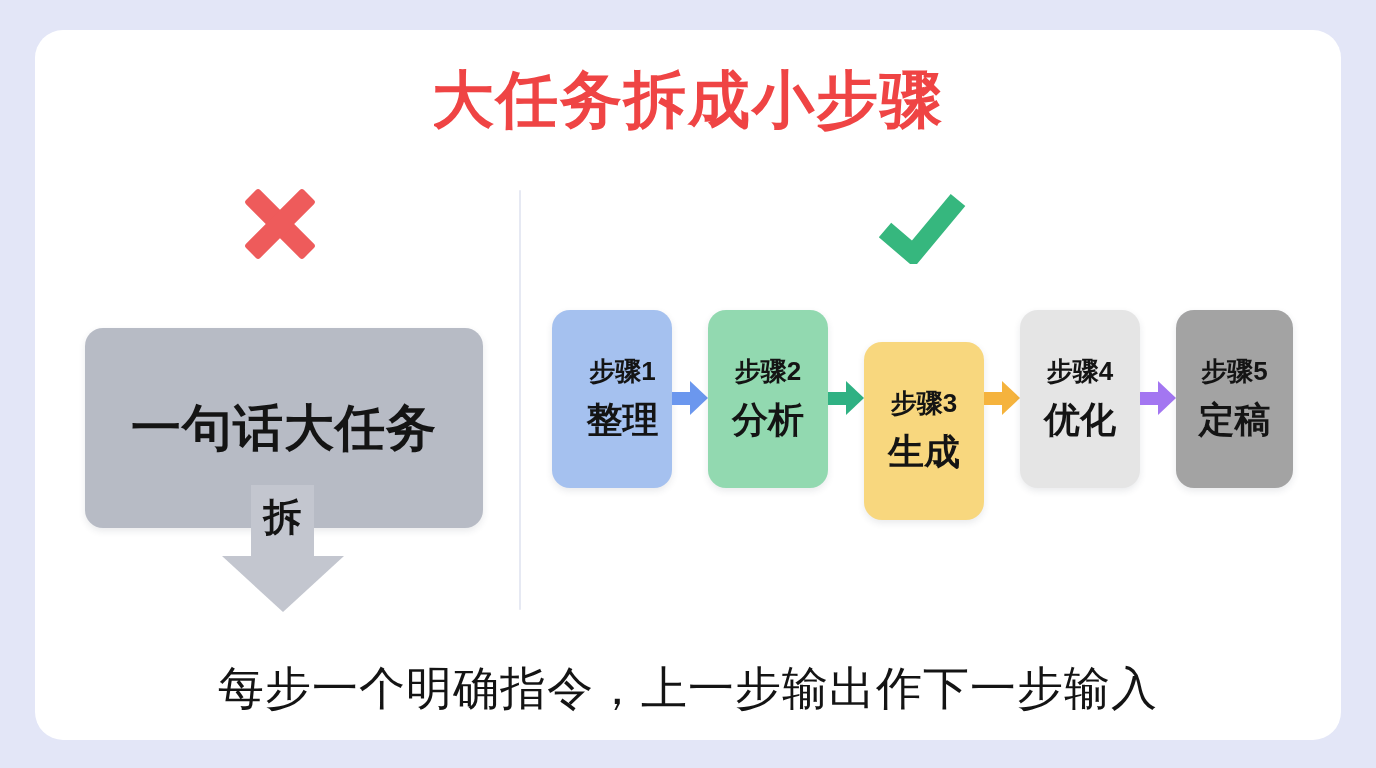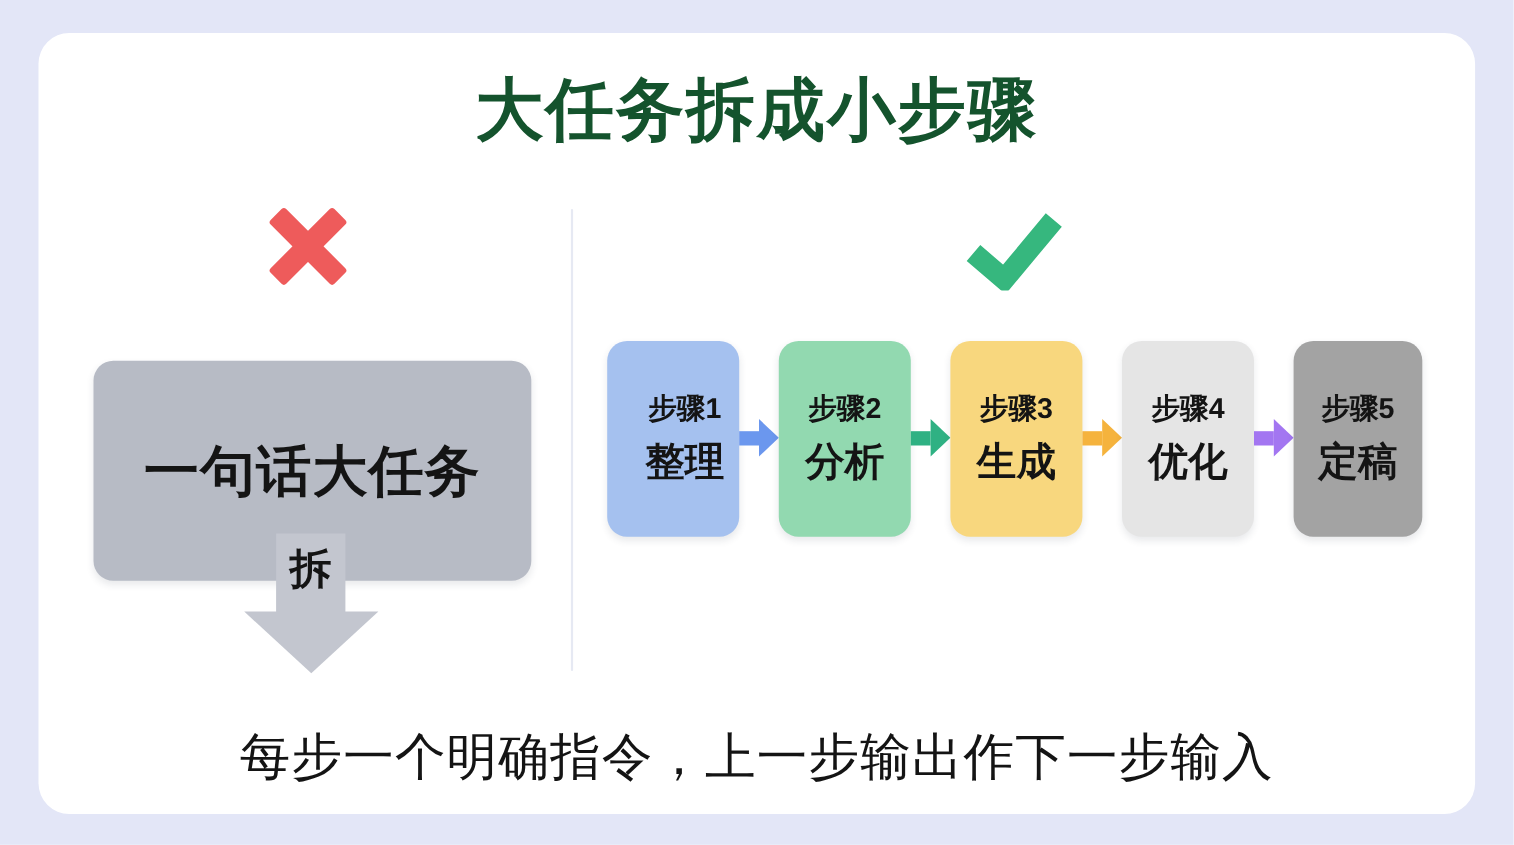--- a/index.html
+++ b/index.html
@@ -18,21 +18,21 @@
     border-radius: 28px;
   }
   .title {
     position: absolute;
     left: 0; top: 28px;
     width: 100%;
     text-align: center;
     font-size: 62px;
     font-weight: 800;
     letter-spacing: 2px;
-    color: #14532d;
+    color: #ef4444;
   }
   .divider {
     position: absolute;
     left: 484px; top: 160px;
     width: 2px; height: 420px;
     background: #e6e9f3;
     border-radius: 1px;
   }
   
   .x-icon {
@@ -163,21 +163,21 @@
 
   <div class="step-box sb1" style="background: rgb(146, 217, 176);">
     <span class="step-no">步骤2</span>
     <span class="step-label">分析</span>
   </div>
   <div class="flow-arrow fa1">
     <span class="fa-shaft" style="background: rgb(47, 177, 131);"></span>
     <span class="fa-head" style="border-left-color: rgb(47, 177, 131);"></span>
   </div>
 
-  <div class="step-box sb2" style="background: rgb(248, 215, 126);">
+  <div class="step-box sb2" style="background: rgb(248, 215, 126); margin-top: 32px;">
     <span class="step-no">步骤3</span>
     <span class="step-label">生成</span>
   </div>
   <div class="flow-arrow fa2">
     <span class="fa-shaft" style="background: rgb(245, 179, 61);"></span>
     <span class="fa-head" style="border-left-color: rgb(245, 179, 61);"></span>
   </div>
 
   <div class="step-box sb3" style="background: #e5e5e5;">
     <span class="step-no">步骤4</span>

